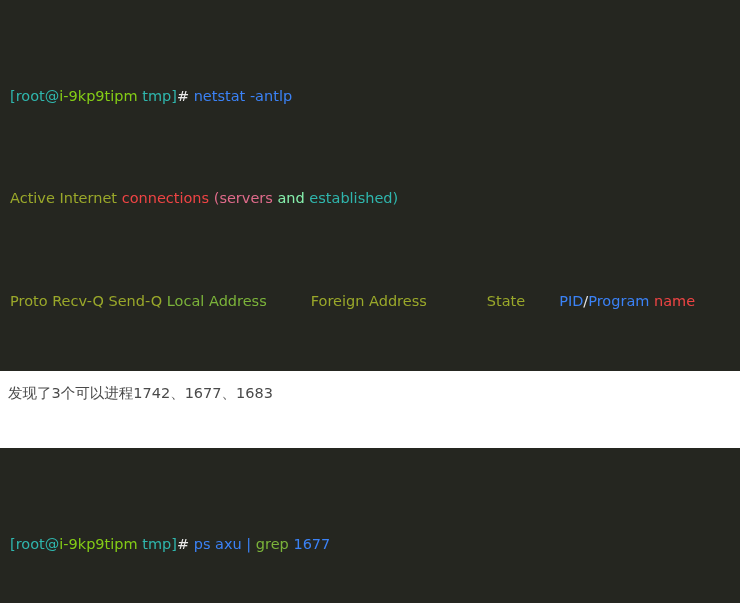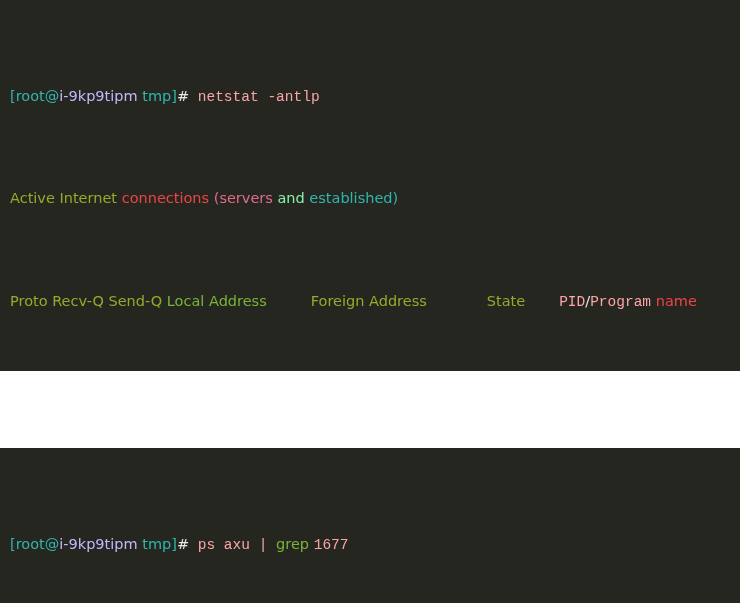--- a/index.html
+++ b/index.html
@@ -44,23 +44,23 @@
     box-sizing: border-box;
   }
   .prose-line {
     color: #4a4a4a;
     font-size: 14.5px;
     line-height: 28px;
     font-family: "DejaVu Sans", "Liberation Sans", sans-serif;
   }
 
   
-  .c-cyan    { color: #fca5a5; font-family: Liberation Mono, monospace; }
+  .c-cyan    { color: #3b82f6; }
   .c-teal    { color: #2fb6ad; }
-  .c-purple  { color: #c4b5fd; }
+  .c-purple  { color: #84cc16; }
   .c-white   { color: #e8e8e8; }
   .c-olive   { color: #9aa82a; }
   .c-green   { color: #7bb33a; }
   .c-red     { color: #86efac; }
   .c-pink    { color: #e06b8b; }
   .c-ltblue  { color: #ef4444; }
 </style>
 </head>
 <body>
 
@@ -100,20 +100,21 @@
 
     
     
 
     
     
 
   </div>
 
   <div class="prose">
+    <div class="prose-line">发现了3个可以进程1742、1677、1683</div>
   </div>
 
   <div class="term term-2">
 
     <div class="line"><span class="c-teal">[</span><span class="c-teal">root</span><span class="c-teal">@</span><span class="c-purple">i-9kp9tipm</span><span> </span><span class="c-teal">tmp</span><span class="c-teal">]</span><span class="c-white">#</span><span class="c-cyan"> ps axu </span><span class="c-cyan">| </span><span class="c-green">grep </span><span class="c-cyan">1677</span></div>
 
     
 
     
 

